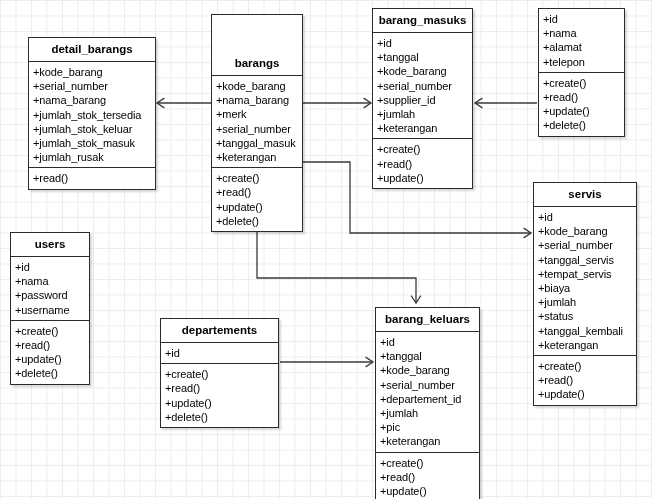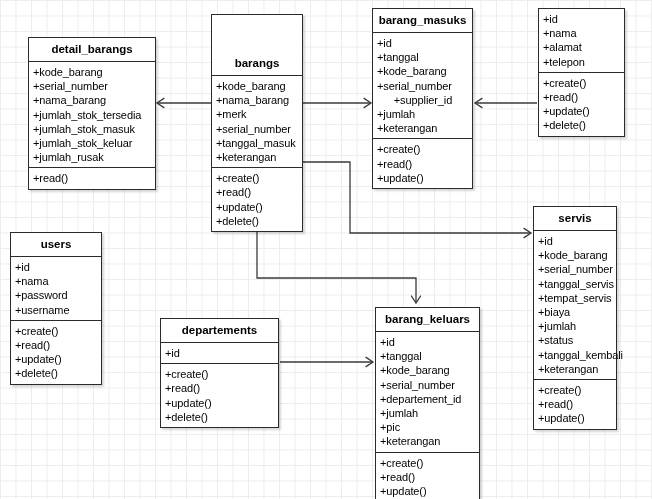--- a/index.html
+++ b/index.html
@@ -82,22 +82,22 @@
     </svg>
 
   <div id="class-layer">
       <div class="uml-class" style="left: 28px; top: 37px; width: 128px; border-color: rgb(43, 43, 43); background: rgb(255, 255, 255);">
         <div class="uml-title" style="color: rgb(0, 0, 0); border-bottom-color: rgb(43, 43, 43);">detail_barangs</div>
         <div class="uml-section">
           <div class="uml-row" style="color: rgb(0, 0, 0);">+kode_barang</div>
           <div class="uml-row" style="color: rgb(0, 0, 0);">+serial_number</div>
           <div class="uml-row" style="color: rgb(0, 0, 0);">+nama_barang</div>
           <div class="uml-row" style="color: rgb(0, 0, 0);">+jumlah_stok_tersedia</div>
+          <div class="uml-row" style="color: rgb(0, 0, 0);">+jumlah_stok_keluar</div>
           <div class="uml-row" style="color: rgb(0, 0, 0);">+jumlah_stok_masuk</div>
-          <div class="uml-row" style="color: rgb(0, 0, 0);">+jumlah_stok_keluar</div>
           <div class="uml-row" style="color: rgb(0, 0, 0);">+jumlah_rusak</div>
         </div>
         <div class="uml-section" style="border-top-color: rgb(43, 43, 43);">
           <div class="uml-row" style="color: rgb(0, 0, 0);">+read()</div>
         </div>
       </div>
       <div class="uml-class" style="left: 211px; top: 14px; width: 92px; border-color: rgb(43, 43, 43); background: rgb(255, 255, 255);">
         <div class="uml-title" style="color: rgb(0, 0, 0); border-bottom-color: rgb(43, 43, 43); margin-top: 37px;">barangs</div>
         <div class="uml-section">
           <div class="uml-row" style="color: rgb(0, 0, 0);">+kode_barang</div>
@@ -114,21 +114,21 @@
           <div class="uml-row" style="color: rgb(0, 0, 0);">+delete()</div>
         </div>
       </div>
       <div class="uml-class" style="left: 372px; top: 8px; width: 101px; border-color: rgb(43, 43, 43); background: rgb(255, 255, 255);">
         <div class="uml-title" style="color: rgb(0, 0, 0); border-bottom-color: rgb(43, 43, 43);">barang_masuks</div>
         <div class="uml-section">
           <div class="uml-row" style="color: rgb(0, 0, 0);">+id</div>
           <div class="uml-row" style="color: rgb(0, 0, 0);">+tanggal</div>
           <div class="uml-row" style="color: rgb(0, 0, 0);">+kode_barang</div>
           <div class="uml-row" style="color: rgb(0, 0, 0);">+serial_number</div>
-          <div class="uml-row" style="color: rgb(0, 0, 0); text-align: center;">+supplier_id</div>
+          <div class="uml-row" style="color: rgb(0, 0, 0);">+supplier_id</div>
           <div class="uml-row" style="color: rgb(0, 0, 0);">+jumlah</div>
           <div class="uml-row" style="color: rgb(0, 0, 0);">+keterangan</div>
         </div>
         <div class="uml-section" style="border-top-color: rgb(43, 43, 43);">
           <div class="uml-row" style="color: rgb(0, 0, 0);">+create()</div>
           <div class="uml-row" style="color: rgb(0, 0, 0);">+read()</div>
           <div class="uml-row" style="color: rgb(0, 0, 0);">+update()</div>
         </div>
       </div>
       <div class="uml-class" style="left: 538px; top: 8px; width: 87px; border-color: rgb(43, 43, 43); background: rgb(255, 255, 255);">
@@ -138,21 +138,21 @@
           <div class="uml-row" style="color: rgb(0, 0, 0);">+alamat</div>
           <div class="uml-row" style="color: rgb(0, 0, 0);">+telepon</div>
         </div>
         <div class="uml-section" style="border-top-color: rgb(43, 43, 43);">
           <div class="uml-row" style="color: rgb(0, 0, 0);">+create()</div>
           <div class="uml-row" style="color: rgb(0, 0, 0);">+read()</div>
           <div class="uml-row" style="color: rgb(0, 0, 0);">+update()</div>
           <div class="uml-row" style="color: rgb(0, 0, 0);">+delete()</div>
         </div>
       </div>
-      <div class="uml-class" style="left: 10px; top: 232px; width: 92px; border-color: rgb(43, 43, 43); background: rgb(255, 255, 255);">
+      <div class="uml-class" style="left: 10px; top: 232px; width: 80px; border-color: rgb(43, 43, 43); background: rgb(255, 255, 255);">
         <div class="uml-title" style="color: rgb(0, 0, 0); border-bottom-color: rgb(43, 43, 43);">users</div>
         <div class="uml-section">
           <div class="uml-row" style="color: rgb(0, 0, 0);">+id</div>
           <div class="uml-row" style="color: rgb(0, 0, 0);">+nama</div>
           <div class="uml-row" style="color: rgb(0, 0, 0);">+password</div>
           <div class="uml-row" style="color: rgb(0, 0, 0);">+username</div>
         </div>
         <div class="uml-section" style="border-top-color: rgb(43, 43, 43);">
           <div class="uml-row" style="color: rgb(0, 0, 0);">+create()</div>
           <div class="uml-row" style="color: rgb(0, 0, 0);">+read()</div>
@@ -183,21 +183,21 @@
           <div class="uml-row" style="color: rgb(0, 0, 0);">+jumlah</div>
           <div class="uml-row" style="color: rgb(0, 0, 0);">+pic</div>
           <div class="uml-row" style="color: rgb(0, 0, 0);">+keterangan</div>
         </div>
         <div class="uml-section" style="border-top-color: rgb(43, 43, 43);">
           <div class="uml-row" style="color: rgb(0, 0, 0);">+create()</div>
           <div class="uml-row" style="color: rgb(0, 0, 0);">+read()</div>
           <div class="uml-row" style="color: rgb(0, 0, 0);">+update()</div>
         </div>
       </div>
-      <div class="uml-class" style="left: 533px; top: 206px; width: 84px; border-color: rgb(43, 43, 43); background: rgb(255, 255, 255);">
+      <div class="uml-class" style="left: 533px; top: 182px; width: 104px; border-color: rgb(43, 43, 43); background: rgb(255, 255, 255);">
         <div class="uml-title" style="color: rgb(0, 0, 0); border-bottom-color: rgb(43, 43, 43);">servis</div>
         <div class="uml-section">
           <div class="uml-row" style="color: rgb(0, 0, 0);">+id</div>
           <div class="uml-row" style="color: rgb(0, 0, 0);">+kode_barang</div>
           <div class="uml-row" style="color: rgb(0, 0, 0);">+serial_number</div>
           <div class="uml-row" style="color: rgb(0, 0, 0);">+tanggal_servis</div>
           <div class="uml-row" style="color: rgb(0, 0, 0);">+tempat_servis</div>
           <div class="uml-row" style="color: rgb(0, 0, 0);">+biaya</div>
           <div class="uml-row" style="color: rgb(0, 0, 0);">+jumlah</div>
           <div class="uml-row" style="color: rgb(0, 0, 0);">+status</div>

